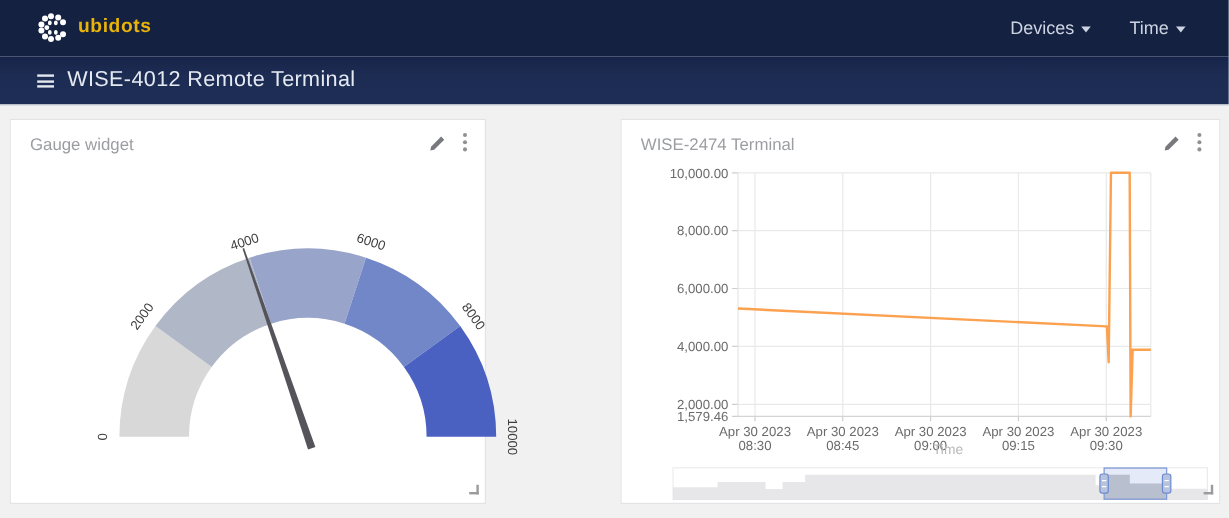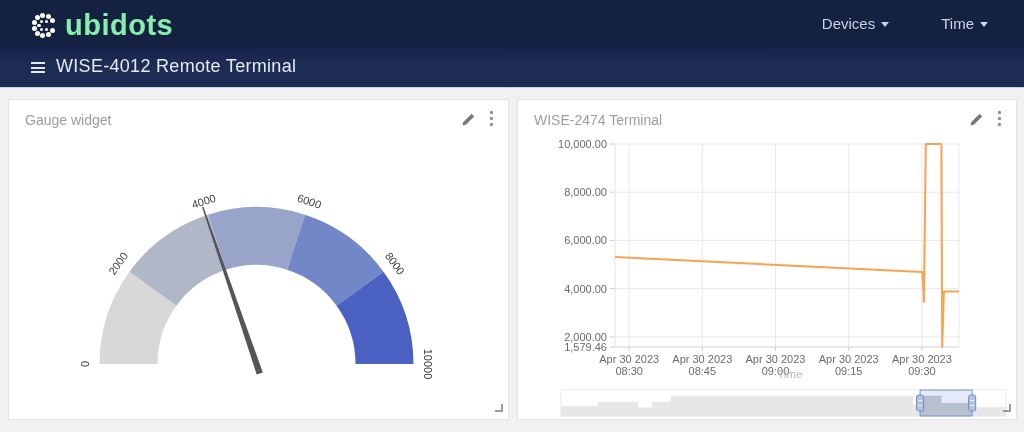--- a/index.html
+++ b/index.html
@@ -4,36 +4,36 @@
 <style>
   * { margin:0; padding:0; box-sizing:border-box; }
   html,body { width:1024px; height:432px; overflow:hidden; }
   body { background:#f1f1f2; font-family:"Liberation Sans","DejaVu Sans",sans-serif; position:relative; }
 
   
   .navbar { position:absolute; left:0; top:0; width:1024px; height:47px; background:#152141; }
   .logo { position:absolute; left:30px; top:9px; display:flex; align-items:center; gap:7px; cursor:pointer; }
   .logo-mark { position:relative; width:28px; height:28px; }
   .logo-mark i { position:absolute; border-radius:50%; background:#ffffff; }
-  .logo-text { color:#86efac; font-size:29px; font-weight:bold; letter-spacing:0.5px; }
-  .nav-items { position:absolute; right:36px; top:0; height:47px; display:flex; align-items:center; gap:52px; }
+  .logo-text { color:#eab308; font-size:16px; font-weight:bold; letter-spacing:0.5px; }
+  .nav-items { position:absolute; right:36px; top:0; height:47px; display:flex; align-items:center; gap:32px; }
   .nav-item { display:flex; align-items:center; gap:6px; color:#ccd3e2; font-size:15px; cursor:pointer; }
   .caret { width:0; height:0; border-left:4px solid transparent; border-right:4px solid transparent; border-top:5px solid #ccd3e2; margin-top:2px; }
 
   
   .subheader { position:absolute; left:0; top:47px; width:1024px; height:41px;
     background:linear-gradient(180deg,#17244a 0%,#1d2c53 40%,#1e2d55 100%);
     border-bottom:1px solid #ccd1d9; }
   .hamburger { position:absolute; left:31px; top:15px; width:14px; cursor:pointer; }
   .hamburger span { display:block; width:14px; height:2px; background:#e4e8f1; margin-bottom:2.5px; }
   .page-title { position:absolute; left:56px; top:9px; color:#e5e9f2; font-size:18px; letter-spacing:0.3px; }
 
   
   .card { position:absolute; top:99px; height:321px; background:#ffffff; border:1px solid #e2e3e5; }
-  .card-gauge { left:8px;  width:501px; }
+  .card-gauge { left:8px;  width:397px; }
   .card-chart { left:517px; width:500px; }
   .card-title { position:absolute; left:16px; top:12px; font-size:14px; color:#9b9da1; }
   .card-icons { position:absolute; right:14px; top:10px; display:flex; align-items:center; gap:12px; }
   .icon-btn { cursor:pointer; display:flex; align-items:center; }
   .corner-resize { position:absolute; right:5px; bottom:7px; width:8px; height:8px;
     border-right:2px solid #9b9b9b; border-bottom:2px solid #9b9b9b; cursor:nwse-resize; }
   svg.fill { position:absolute; left:0; top:0; }
 </style>
 </head>
 <body>

